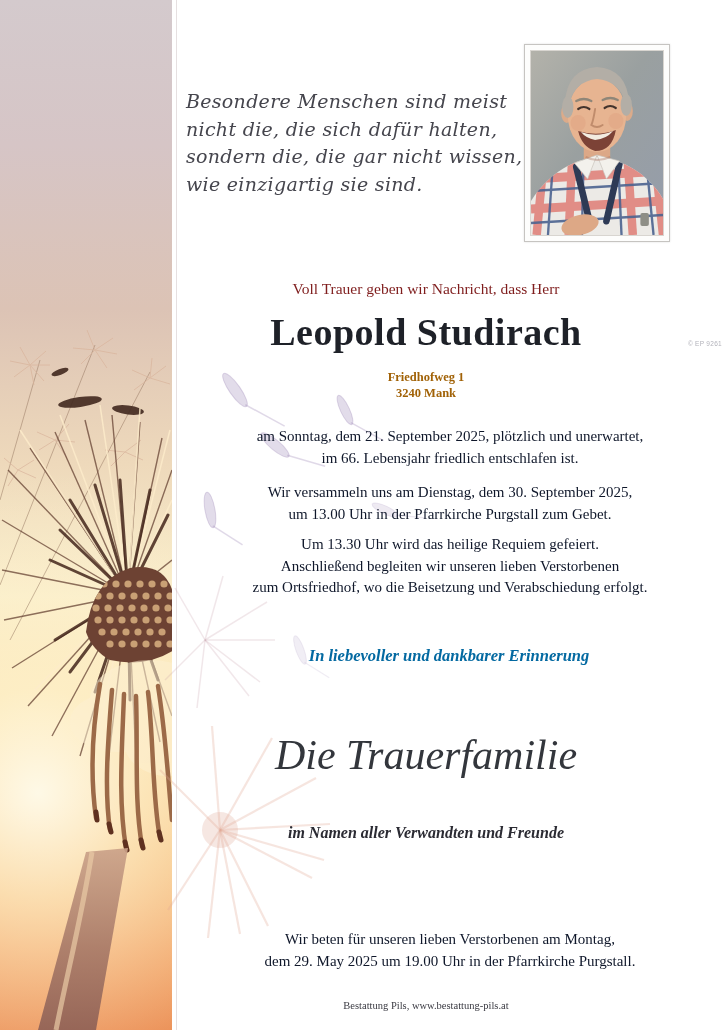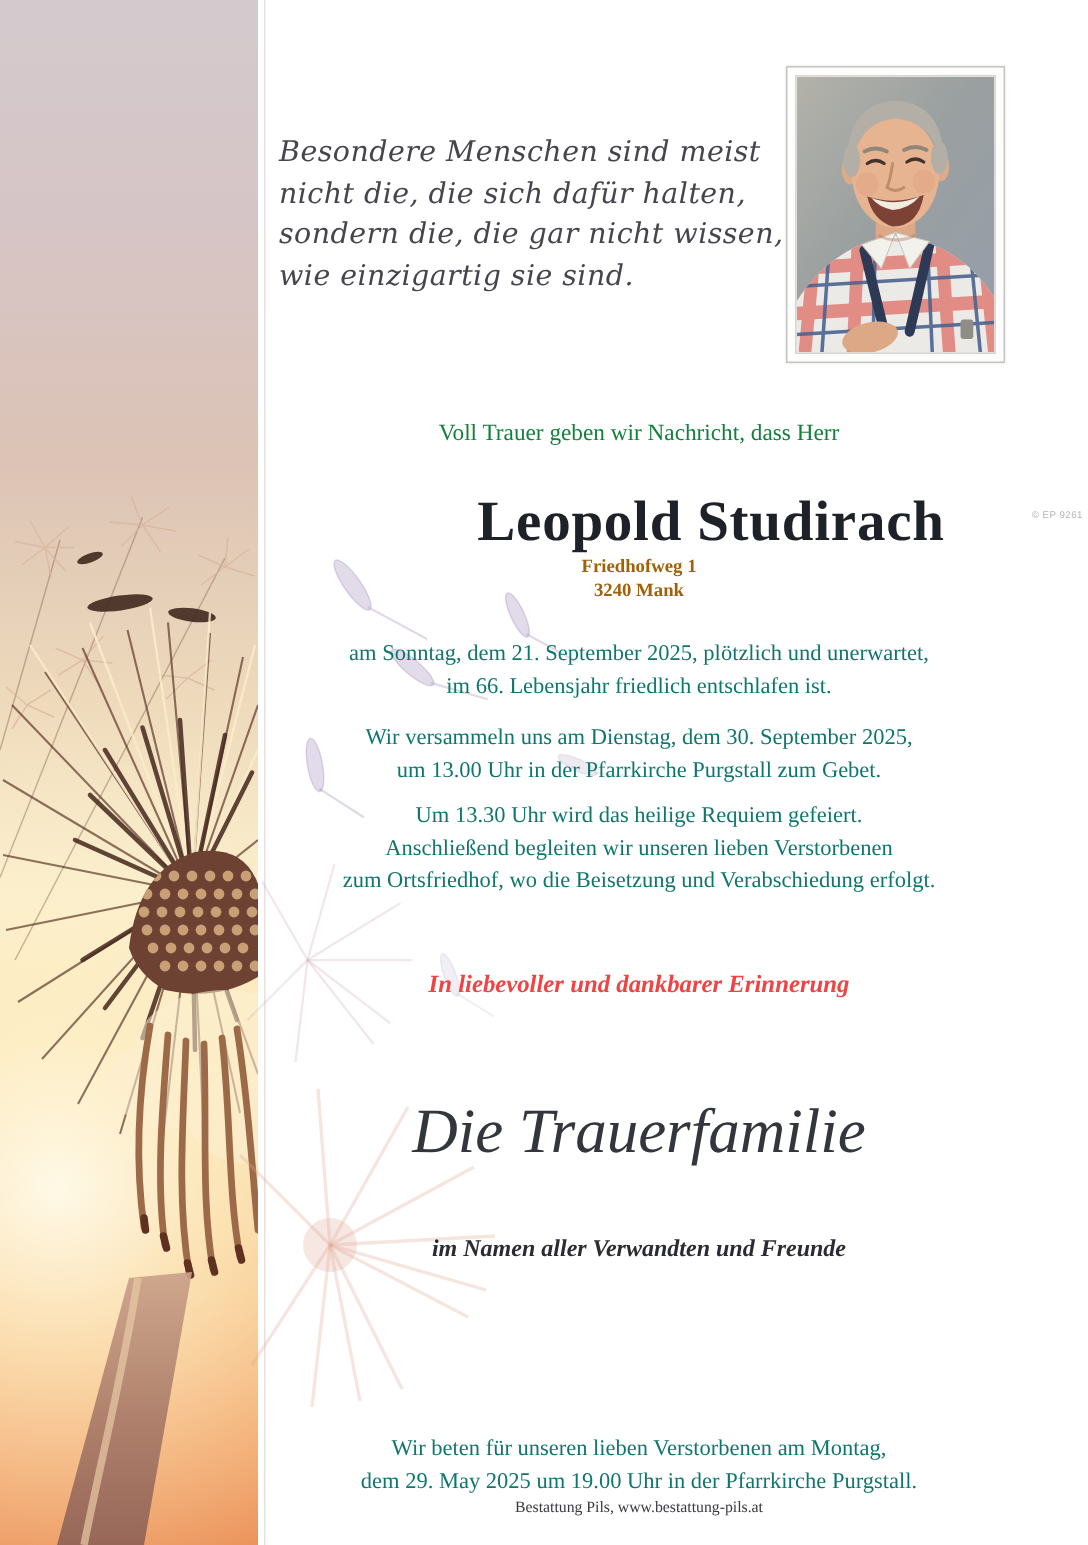--- a/index.html
+++ b/index.html
@@ -34,35 +34,34 @@
     width:100%;height:100%;border:1px solid #d8d5d0;box-sizing:border-box;overflow:hidden;
   }
   .photo-inner svg{display:block;width:100%;height:100%;}
   
   .tb{position:absolute;left:176px;width:500px;text-align:center;}
   .quote{
     position:absolute;left:186px;width:340px;top:88px;text-align:left;
     font-style:italic;font-family:"DejaVu Serif", serif;
     font-size:19px;line-height:27.5px;color:#45454d;letter-spacing:0.3px;
   }
-  .intro{top:280px;font-size:15.5px;color:#15803d;}
+  .intro{top:280px;font-size:15.5px;color:#7f1d1d;}
   .name{
     top:310px;font-size:38px;font-weight:bold;letter-spacing:0.5px;color:#1e2128;
-    margin:16px;
-    padding-left:32px;
+    margin:0;
   }
   .address{top:370px;font-size:12.5px;font-weight:bold;line-height:15.5px;color:#a16207;}
-  .para{font-size:15px;line-height:21.5px;color:#0f766e;}
+  .para{font-size:15px;line-height:21.5px;color:#0f172a;padding-left:24px;}
   .p1{top:426px;}
   .p2{top:482px;}
   .p3{top:534px;}
-  .remember{top:646px;font-size:16.5px;font-weight:bold;font-style:italic;color:#ef4444;}
+  .remember{top:646px;font-size:16.5px;font-weight:bold;font-style:italic;color:#0369a1;padding-left:23px;}
   .family{top:731px;font-size:42px;font-style:italic;color:#33363c;}
   .behalf{top:824px;font-size:16px;font-weight:bold;font-style:italic;color:#2b2b33;}
-  .prayer{top:929px;margin-top:27px;}
+  .prayer{top:929px;}
   .footer{top:1000px;font-size:10.5px;color:#3a3a42;}
   .copyright{
     position:absolute;right:3px;top:340px;font-size:6.5px;color:#b2b2ba;
     font-family:"Liberation Sans", sans-serif;letter-spacing:0.3px;
   }
 </style>
 </head>
 <body>
 
 <div>

